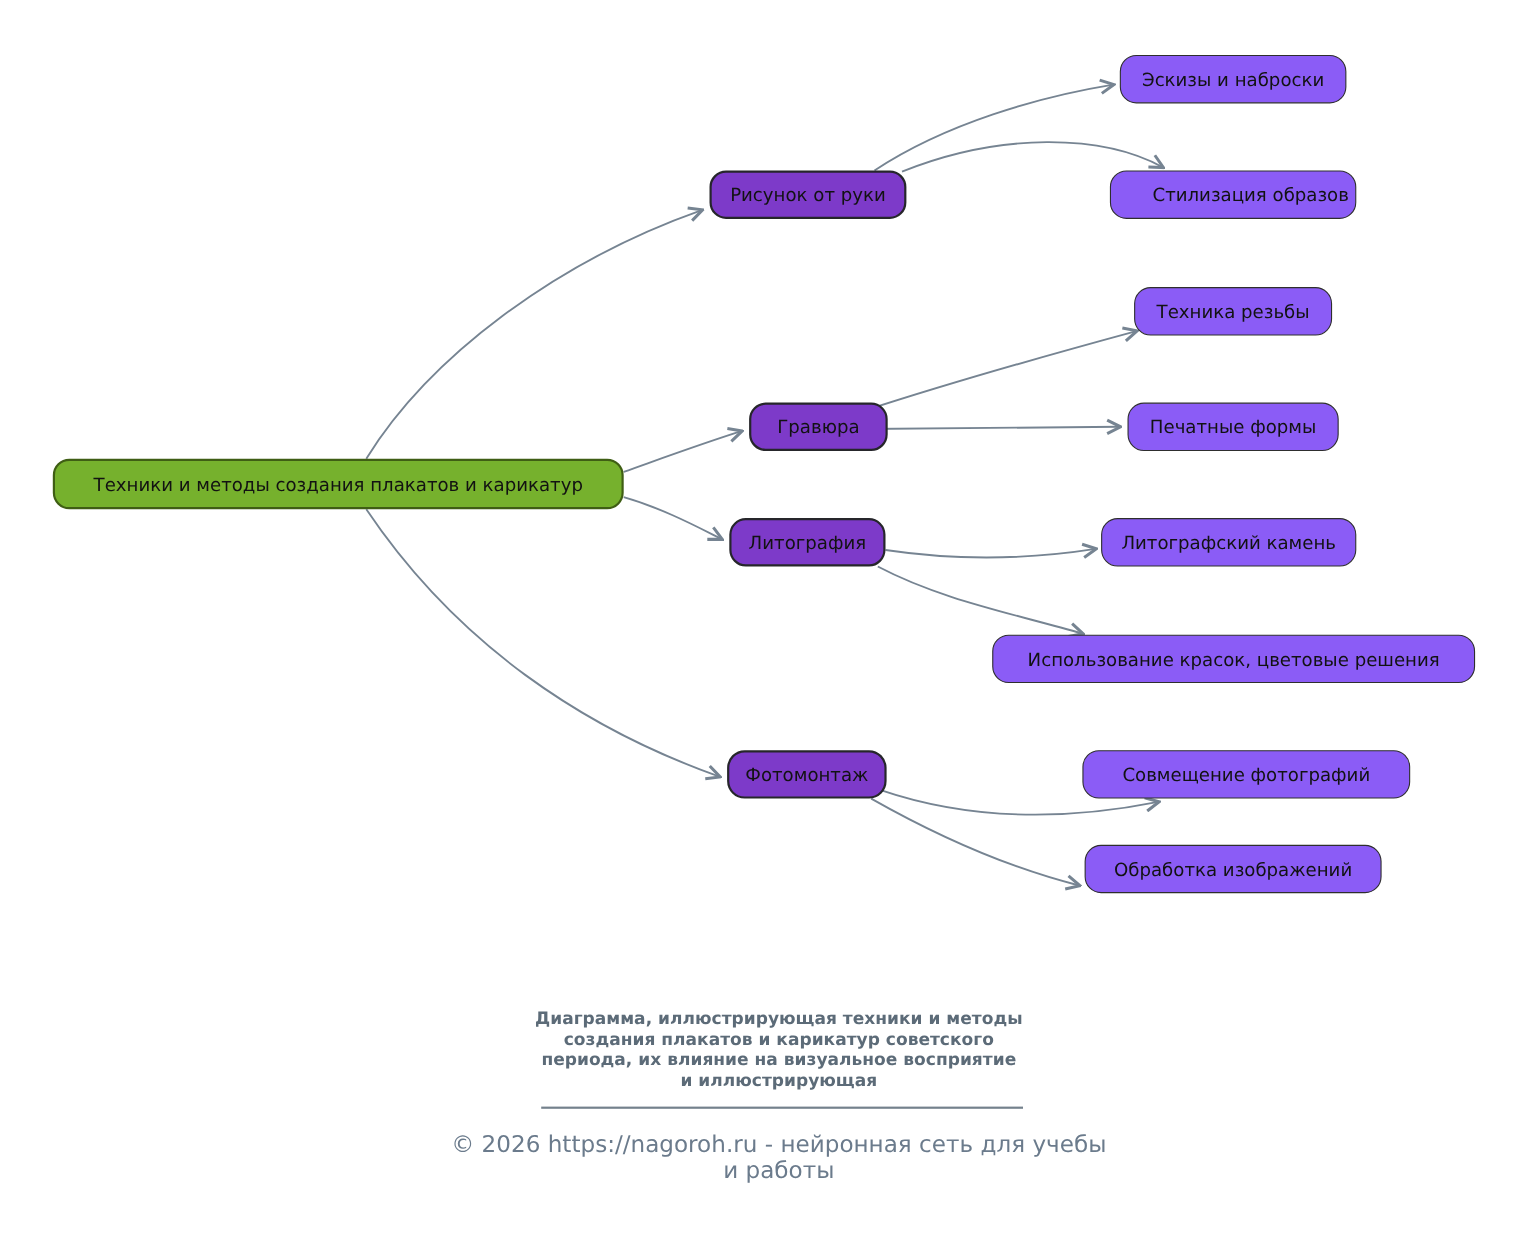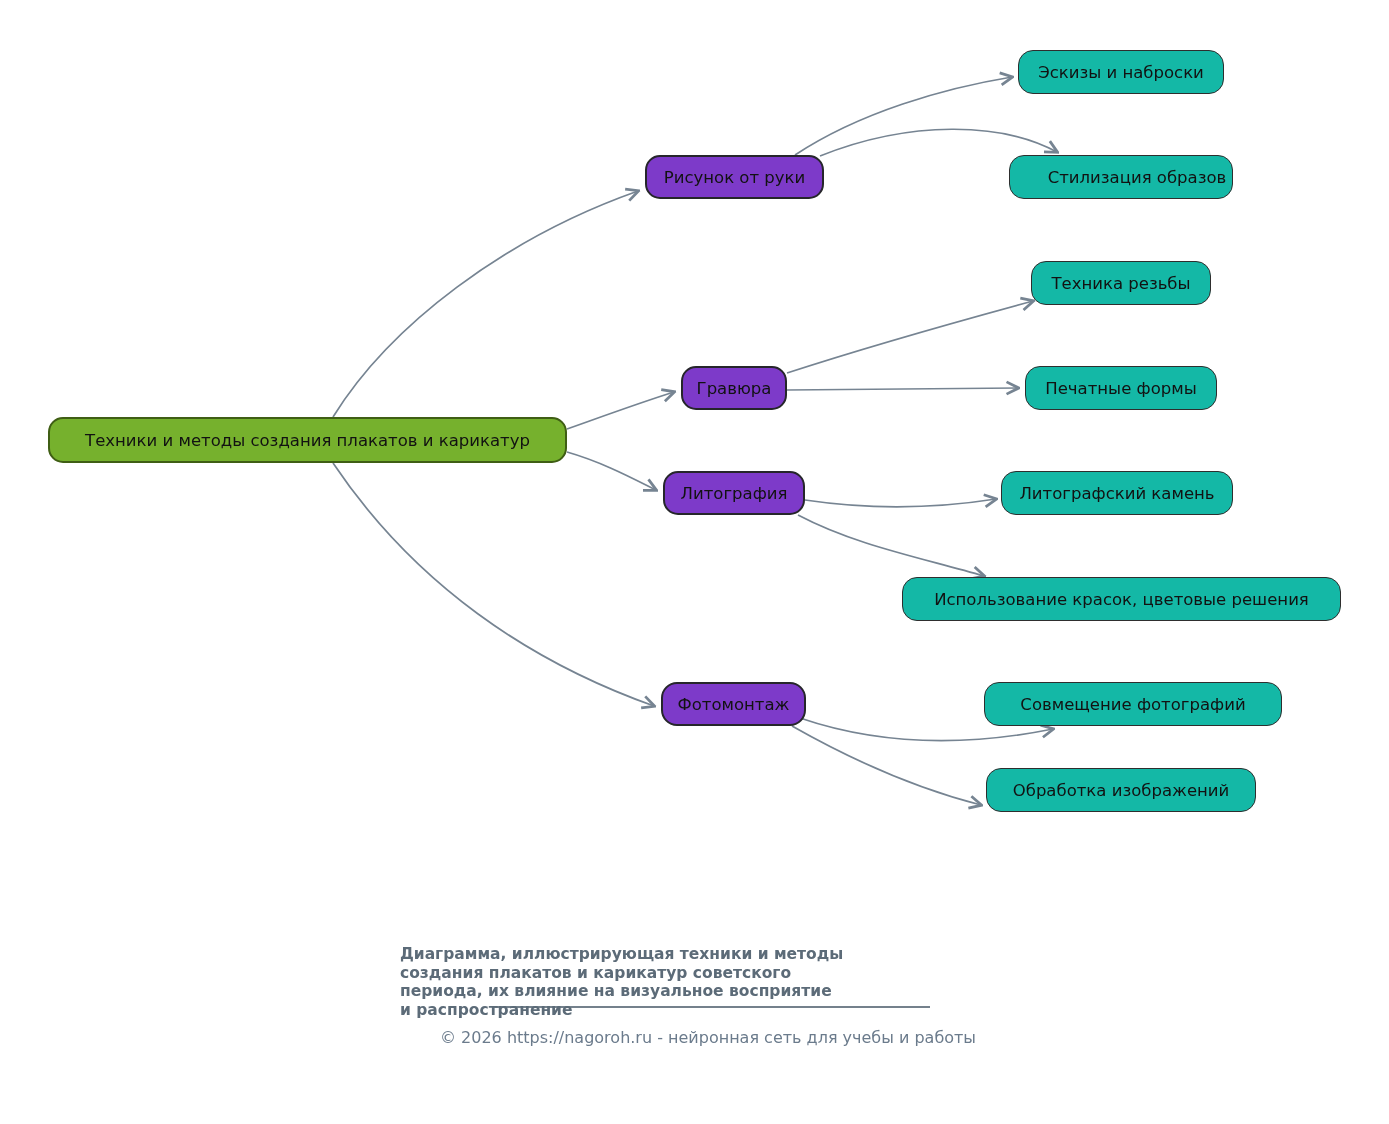--- a/index.html
+++ b/index.html
@@ -8,42 +8,42 @@
   svg.connector-layer{position:absolute;left:0;top:0;width:1389px;height:1124px;pointer-events:none;}
   .edge{fill:none;stroke:var(--edge);stroke-width:1.7px;}
   #arrowhead path{fill:none;stroke:var(--edge);stroke-width:1.8px;}
 
   .node{position:absolute;display:flex;align-items:center;justify-content:center;
         white-space:nowrap;font-size:16.5px;color:#121212;border-radius:15px;
         box-sizing:border-box;cursor:default;}
   .node.root{left:48px;top:417px;width:519px;height:46px;
         background:var(--green);border:2px solid var(--green-border);}
   .node.branch{background:var(--purple);border:2px solid var(--purple-border);height:44px;}
-  .node.leaf{background:#14b8a6;border:1.8px solid var(--node-border);height:44px;}
+  .node.leaf{background:#8b5cf6;border:1.8px solid var(--node-border);height:44px;}
 
   .b-hand{left:645px;top:155px;width:179px;}
-  .b-engraving{left:681px;top:366px;width:106px;}
+  .b-engraving{left:681px;top:366px;width:126px;}
   .b-lithography{left:663px;top:471px;width:142px;}
   .b-photomontage{left:661px;top:682px;width:145px;border-radius:16px;}
 
   .l-sketches{left:1018px;top:50px;width:206px;}
   .l-stylization{left:1009px;top:155px;width:224px;padding-left:32px;}
   .l-carving{left:1031px;top:261px;width:180px;}
   .l-printforms{left:1025px;top:366px;width:192px;}
   .l-stone{left:1001px;top:471px;width:232px;}
   .l-colors{left:902px;top:577px;width:439px;}
   .l-combining{left:984px;top:682px;width:298px;}
   .l-processing{left:986px;top:768px;width:270px;}
 
-  .caption{position:absolute;left:400px;top:917px;width:616px;text-align:left;
-        color:var(--caption);font-weight:bold;font-size:15.5px;line-height:18.5px;margin-top:28px;}
+  .caption{position:absolute;left:400px;top:917px;width:616px;text-align:center;
+        color:var(--caption);font-weight:bold;font-size:15.5px;line-height:18.5px;}
   .divider{position:absolute;left:492px;top:1006px;width:438px;height:0;
         border-top:2px solid var(--caption);opacity:.85;}
   .footer{position:absolute;left:400px;top:1028px;width:616px;text-align:center;
-        color:var(--footer);font-size:16px;}
+        color:var(--footer);font-size:21px;}
 </style>
 </head>
 <body>
 
 <div class="canvas">
 
   <svg class="connector-layer" viewBox="0 0 1389 1124" xmlns="http://www.w3.org/2000/svg">
     <defs>
       <marker id="arrowhead" viewBox="0 0 10 10" refX="8.5" refY="5" markerWidth="9" markerHeight="9" orient="auto-start-reverse">
         <path d="M1,1 L9,5 L1,9"></path>
@@ -76,20 +76,20 @@
   <div class="node leaf l-carving">Техника резьбы</div>
   <div class="node leaf l-stone">Литографский камень</div>
   <div class="node leaf l-colors">Использование красок, цветовые решения</div>
   <div class="node leaf l-combining">Совмещение фотографий</div>
   <div class="node leaf l-processing">Обработка изображений</div>
 
   <div class="caption">
     <div>Диаграмма, иллюстрирующая техники и методы</div>
     <div>создания плакатов и карикатур советского</div>
     <div>периода, их влияние на визуальное восприятие</div>
-    <div>и распространение</div>
+    <div>и иллюстрирующая</div>
   </div>
 
   <div class="divider"></div>
 
   <div class="footer">© 2026 https://nagoroh.ru - нейронная сеть для учебы и работы</div>
 
 </div>
 
 </body></html>

